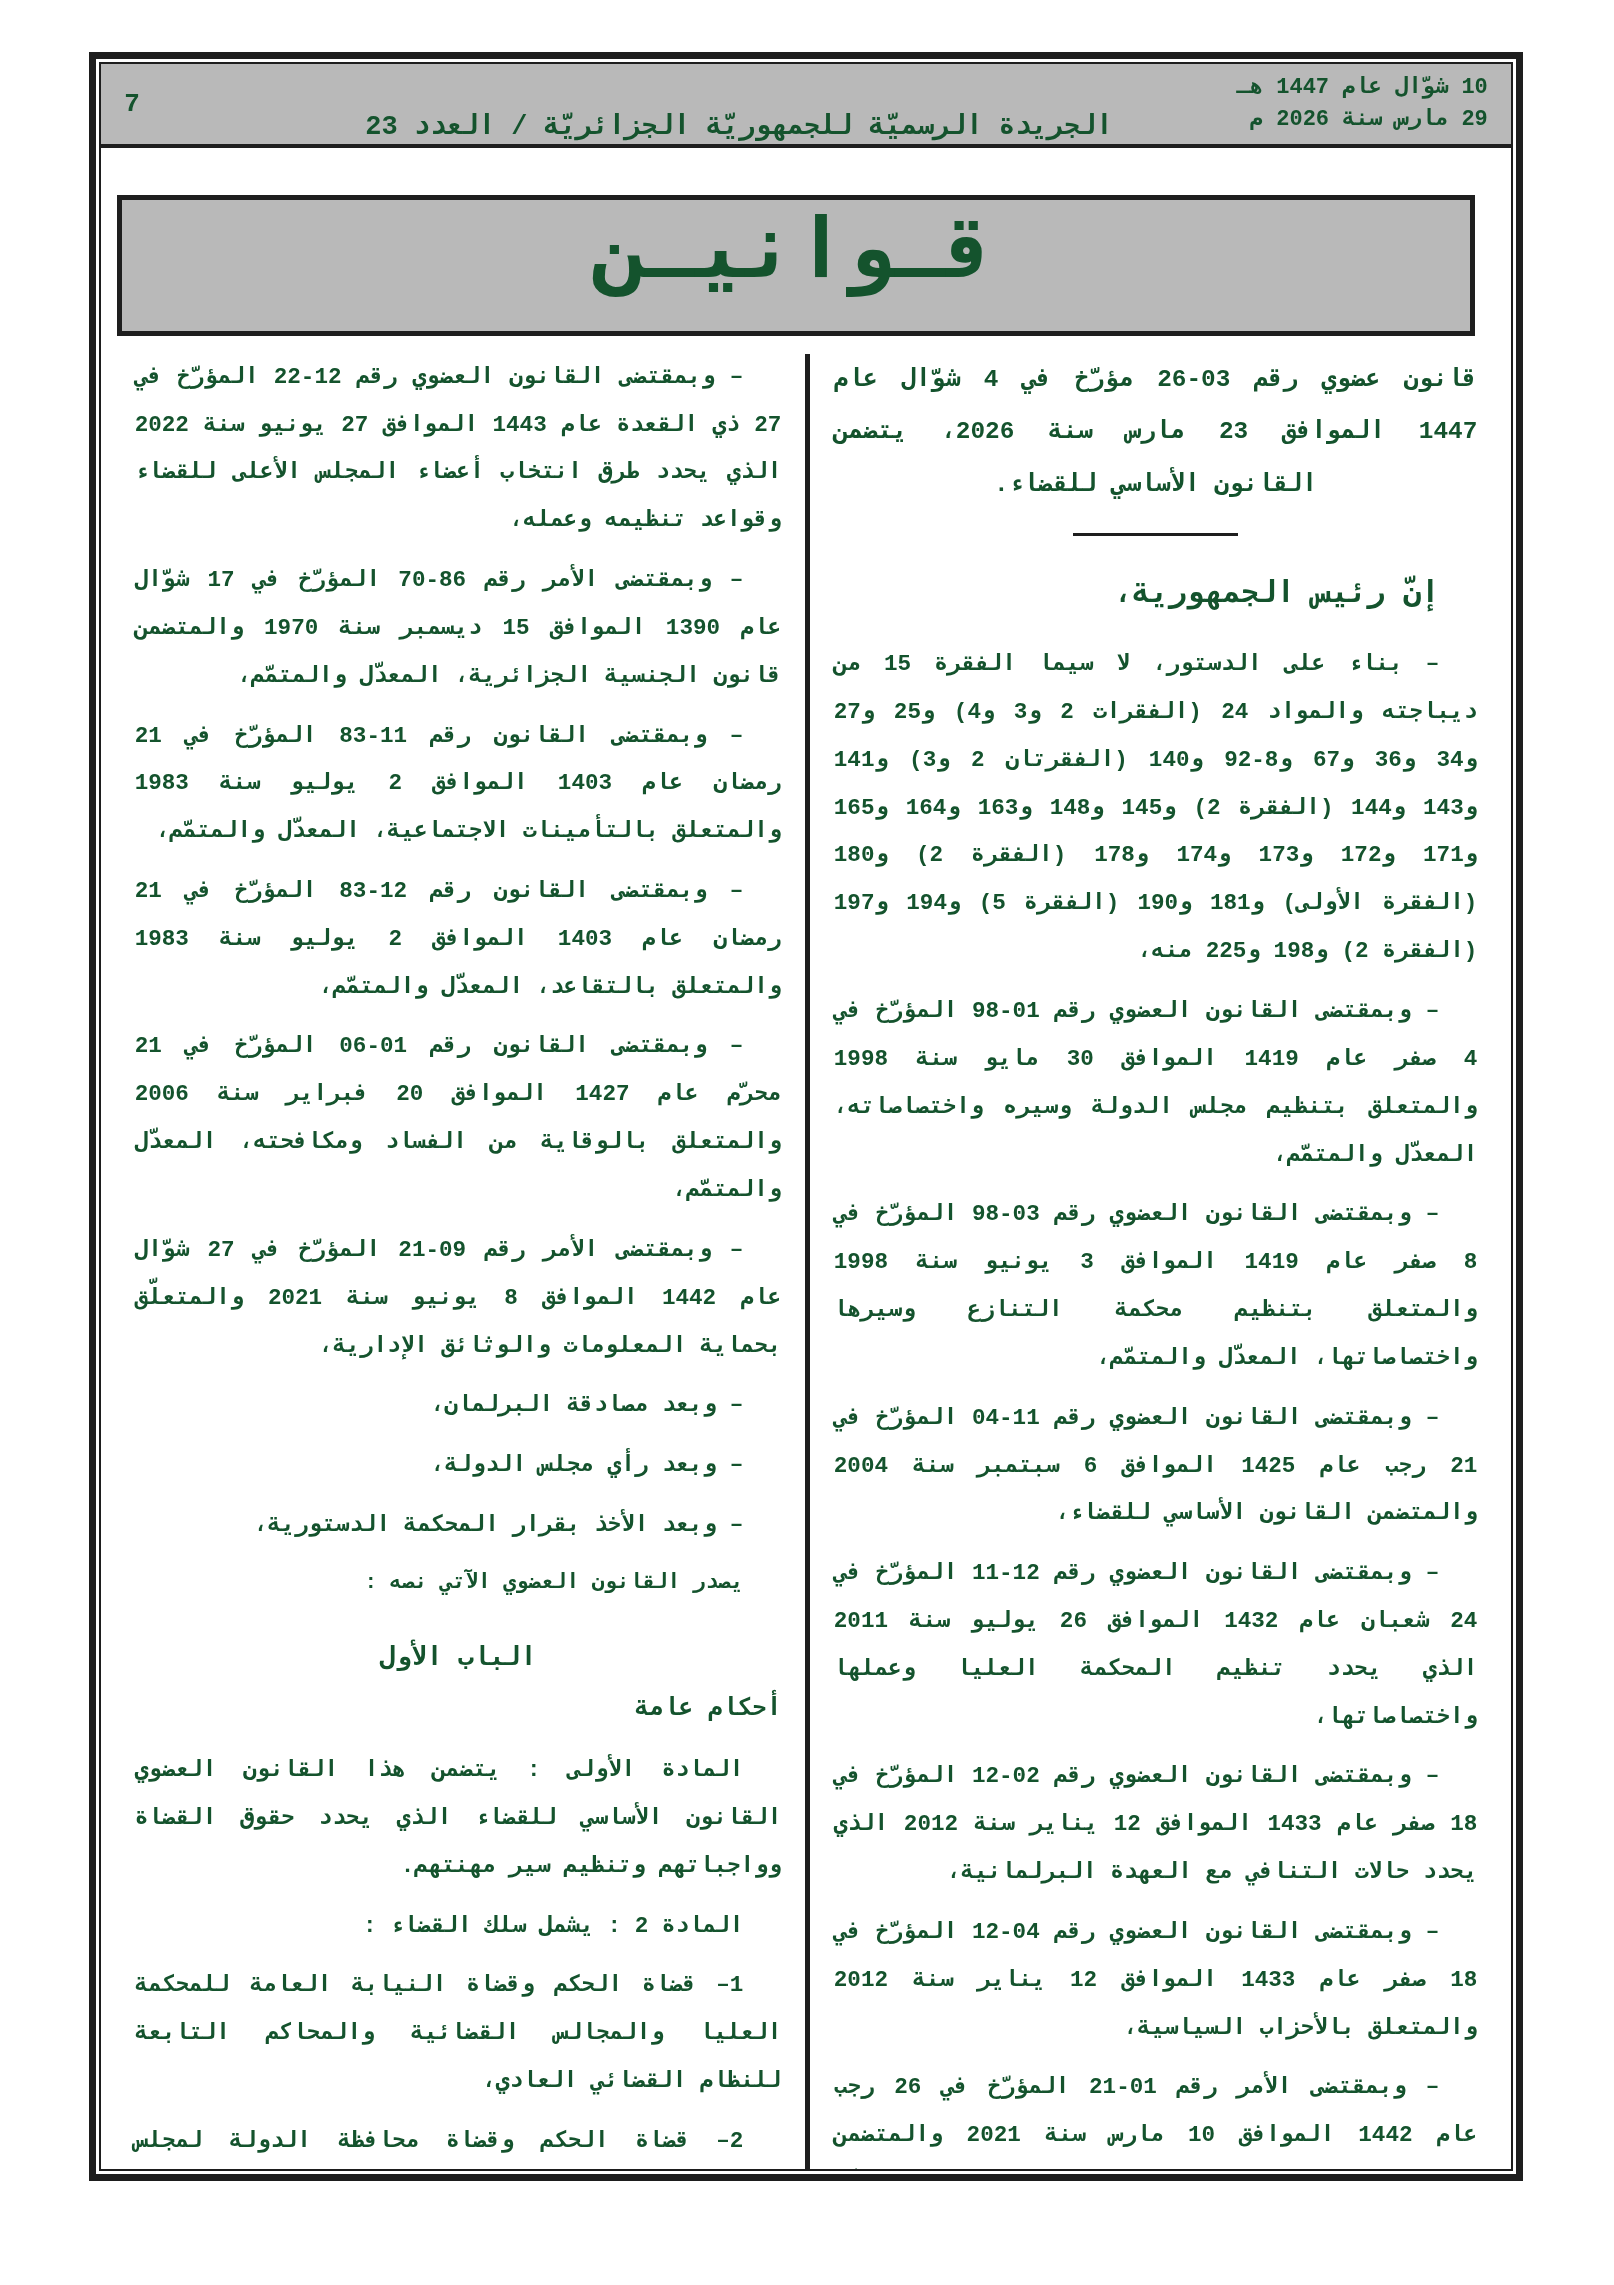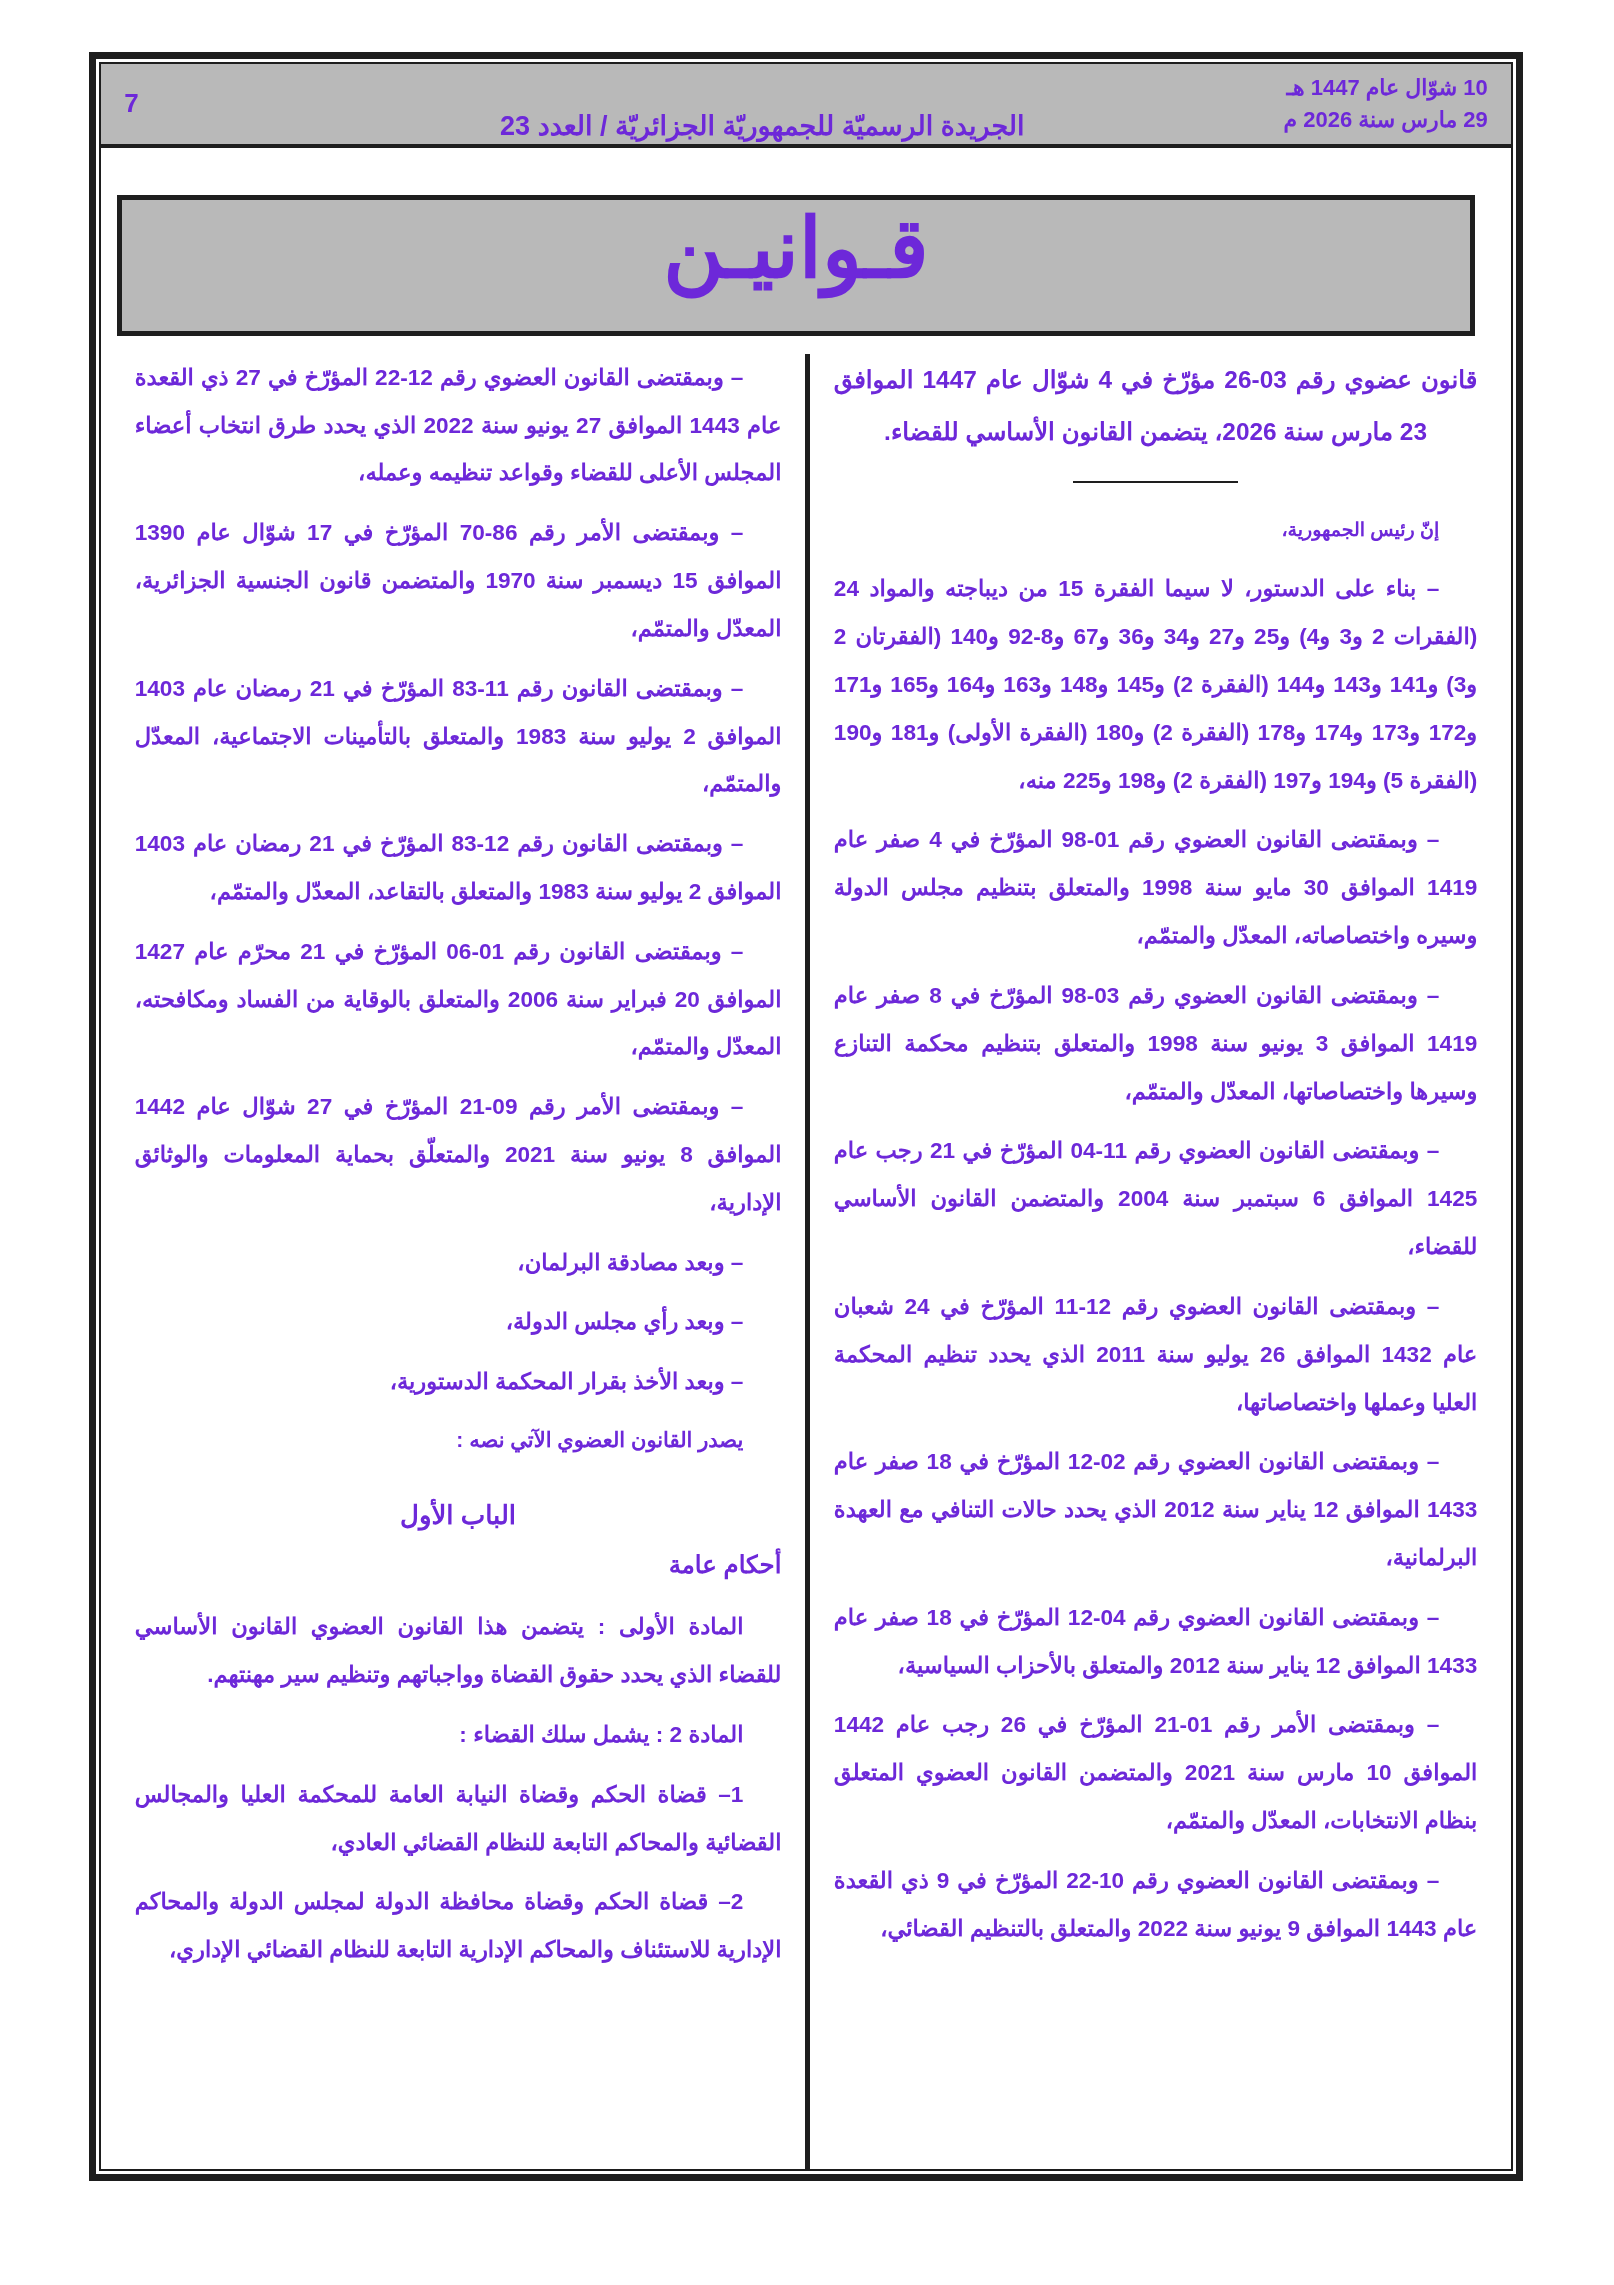--- a/index.html
+++ b/index.html
@@ -1,22 +1,22 @@
 <!DOCTYPE html>
 <html dir="rtl" lang="ar" style="font-size:14.5px"><head>
 <meta charset="utf-8">
 <style>
   html, body { margin: 0; padding: 0; background: #ffffff; }
   .page {
     position: relative;
     width: 1615px;
     height: 2285px;
     background: #ffffff;
-    font-family: Liberation Sans, sans-serif;
-    color: #6d28d9;
+    font-family: Liberation Mono, monospace;
+    color: #14532d;
     overflow: hidden;
   }
   .frame {
     position: absolute;
     left: 90px;
     top: 52px;
     width: 1434px;
     height: 2129px;
     border: 7.2px solid #1e1e1e;
     box-sizing: border-box;
@@ -106,21 +106,21 @@
     font-weight: bold;
     font-size: 22.6px;
     line-height: 2.12;
     text-align: justify;
     text-indent: 38px;
     margin: 0 0 11.8px 0;
   }
   .para:last-child { margin-bottom: 0; }
   .intro-line {
     font-weight: bold;
-    font-size: 19px;
+    font-size: 30px;
     line-height: 2.12;
     text-indent: 38px;
     margin: 0 0 14.5px 0;
   }
   .promulgation {
     font-weight: bold;
     font-size: 21px;
     line-height: 2.1;
     text-indent: 38px;
     margin: 3.6px 0 14.5px 0;

